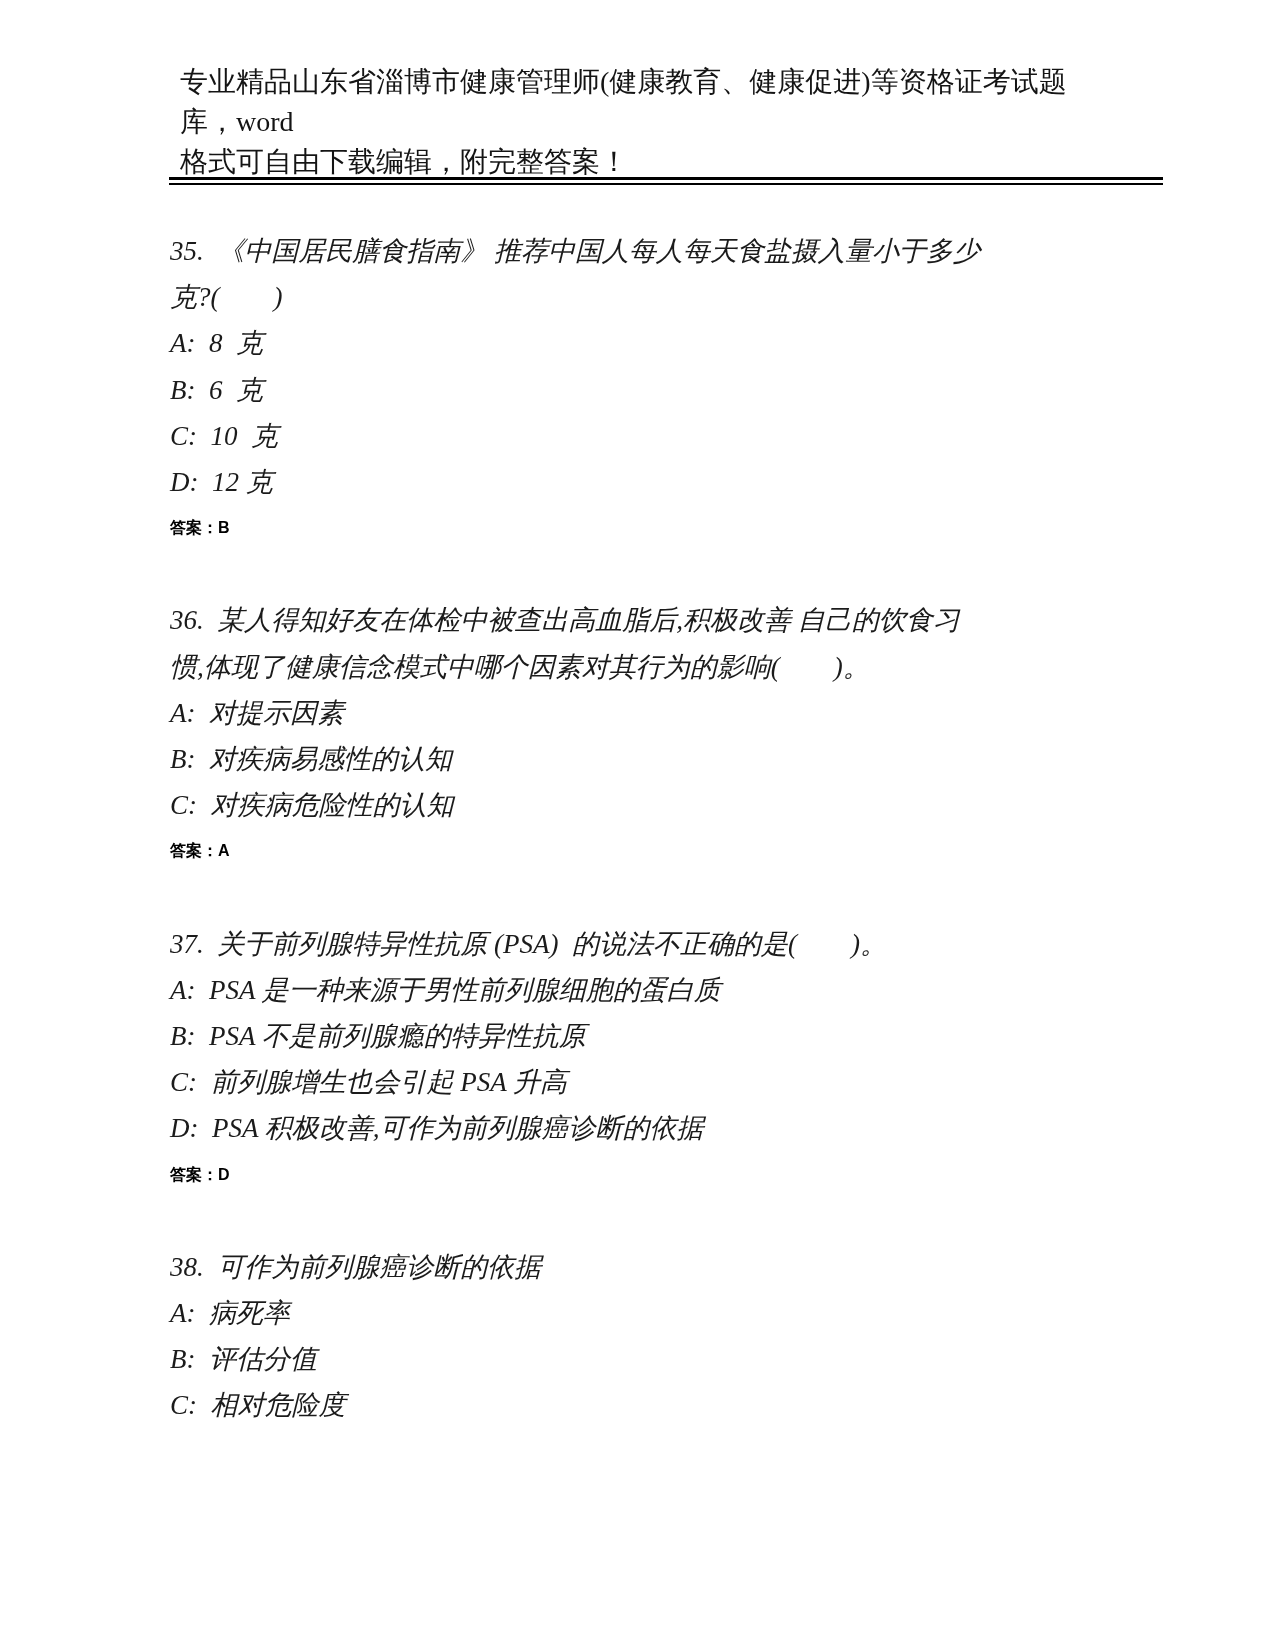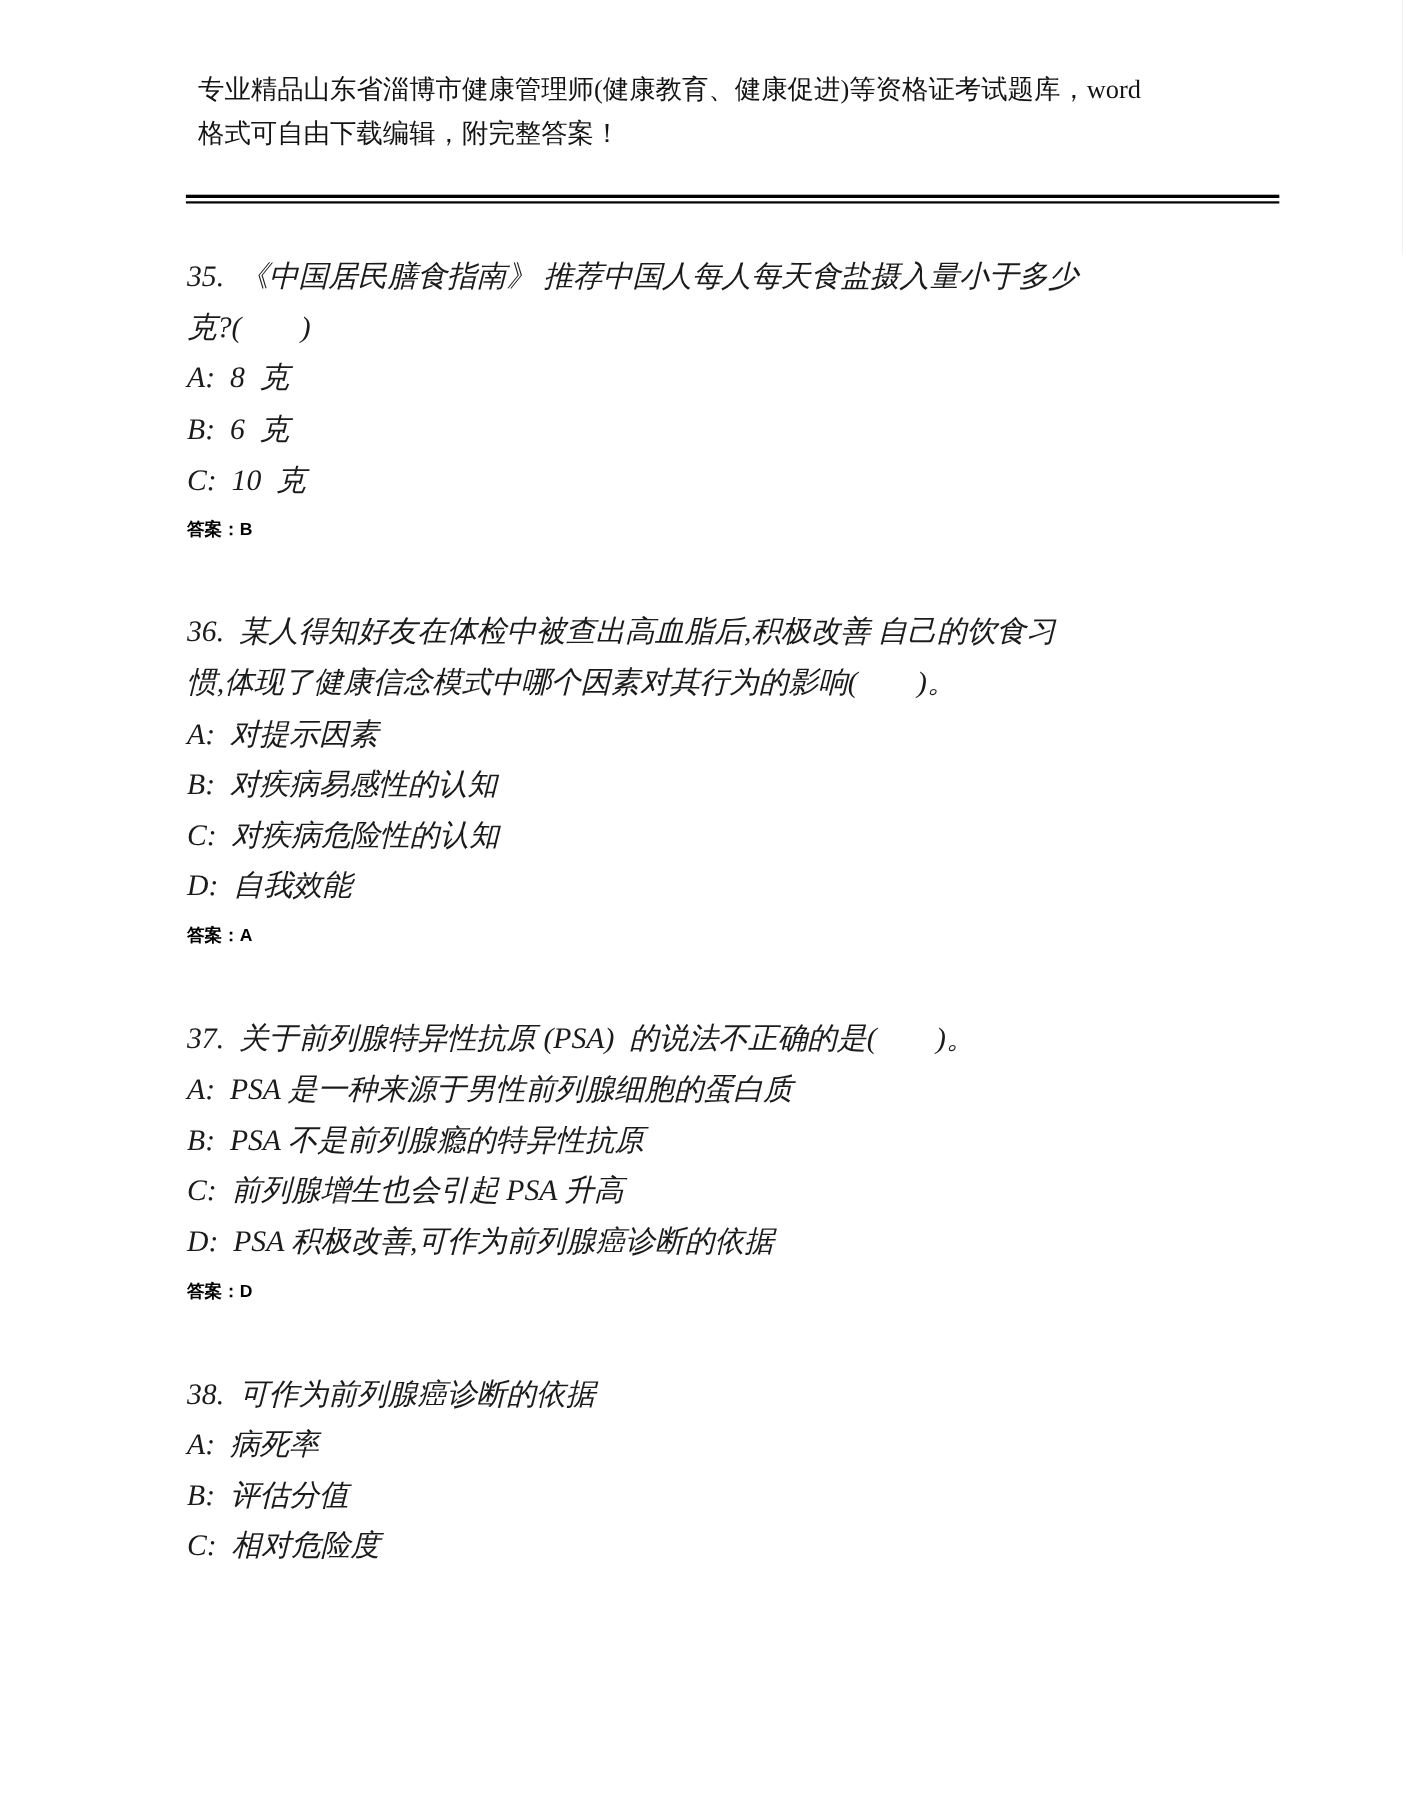--- a/index.html
+++ b/index.html
@@ -9,21 +9,21 @@
     margin:0 auto;
     background:#ffffff;
     color:#000000;
     font-family:"Liberation Serif","DejaVu Serif",serif;
     overflow:hidden;
   }
   .header{
     position:absolute;
     left:180px;top:62px;
     width:920px;
-    font-size:24px;
+    font-size:28px;
     line-height:40px;
     white-space:pre-wrap;
     color:#141414;
   }
   .rule{
     position:absolute;
     left:169px;top:177px;
     width:994px;height:3px;
     border-top:3px solid #000;
     border-bottom:2px solid #000;
@@ -56,30 +56,30 @@
   <div class="rule"></div>
 
   <div class="content">
 
     <div class="question">
       <div class="q-line"><span>35.</span><span>  《中国居民膳食指南》 推荐中国人每人每天食盐摄入量小于多少
 克?(　　)</span></div>
       <div class="opt">A:  8  克</div>
       <div class="opt">B:  6  克</div>
       <div class="opt">C:  10  克</div>
+      <div class="opt">D:  12 克</div>
       <div class="answer">答案：B</div>
     </div>
 
     <div class="question">
       <div class="q-line"><span>36.</span><span>  某人得知好友在体检中被查出高血脂后,积极改善 自己的饮食习
 惯,体现了健康信念模式中哪个因素对其行为的影响(　　)。</span></div>
       <div class="opt">A:  对提示因素</div>
       <div class="opt">B:  对疾病易感性的认知</div>
       <div class="opt">C:  对疾病危险性的认知</div>
-      <div class="opt">D:  自我效能</div>
       <div class="answer">答案：A</div>
     </div>
 
     <div class="question">
       <div class="q-line"><span>37.</span><span>  关于前列腺特异性抗原 (PSA)  的说法不正确的是(　　)。</span></div>
       <div class="opt">A:  PSA 是一种来源于男性前列腺细胞的蛋白质</div>
       <div class="opt">B:  PSA 不是前列腺瘾的特异性抗原</div>
       <div class="opt">C:  前列腺增生也会引起 PSA 升高</div>
       <div class="opt">D:  PSA 积极改善,可作为前列腺癌诊断的依据</div>
       <div class="answer">答案：D</div>

